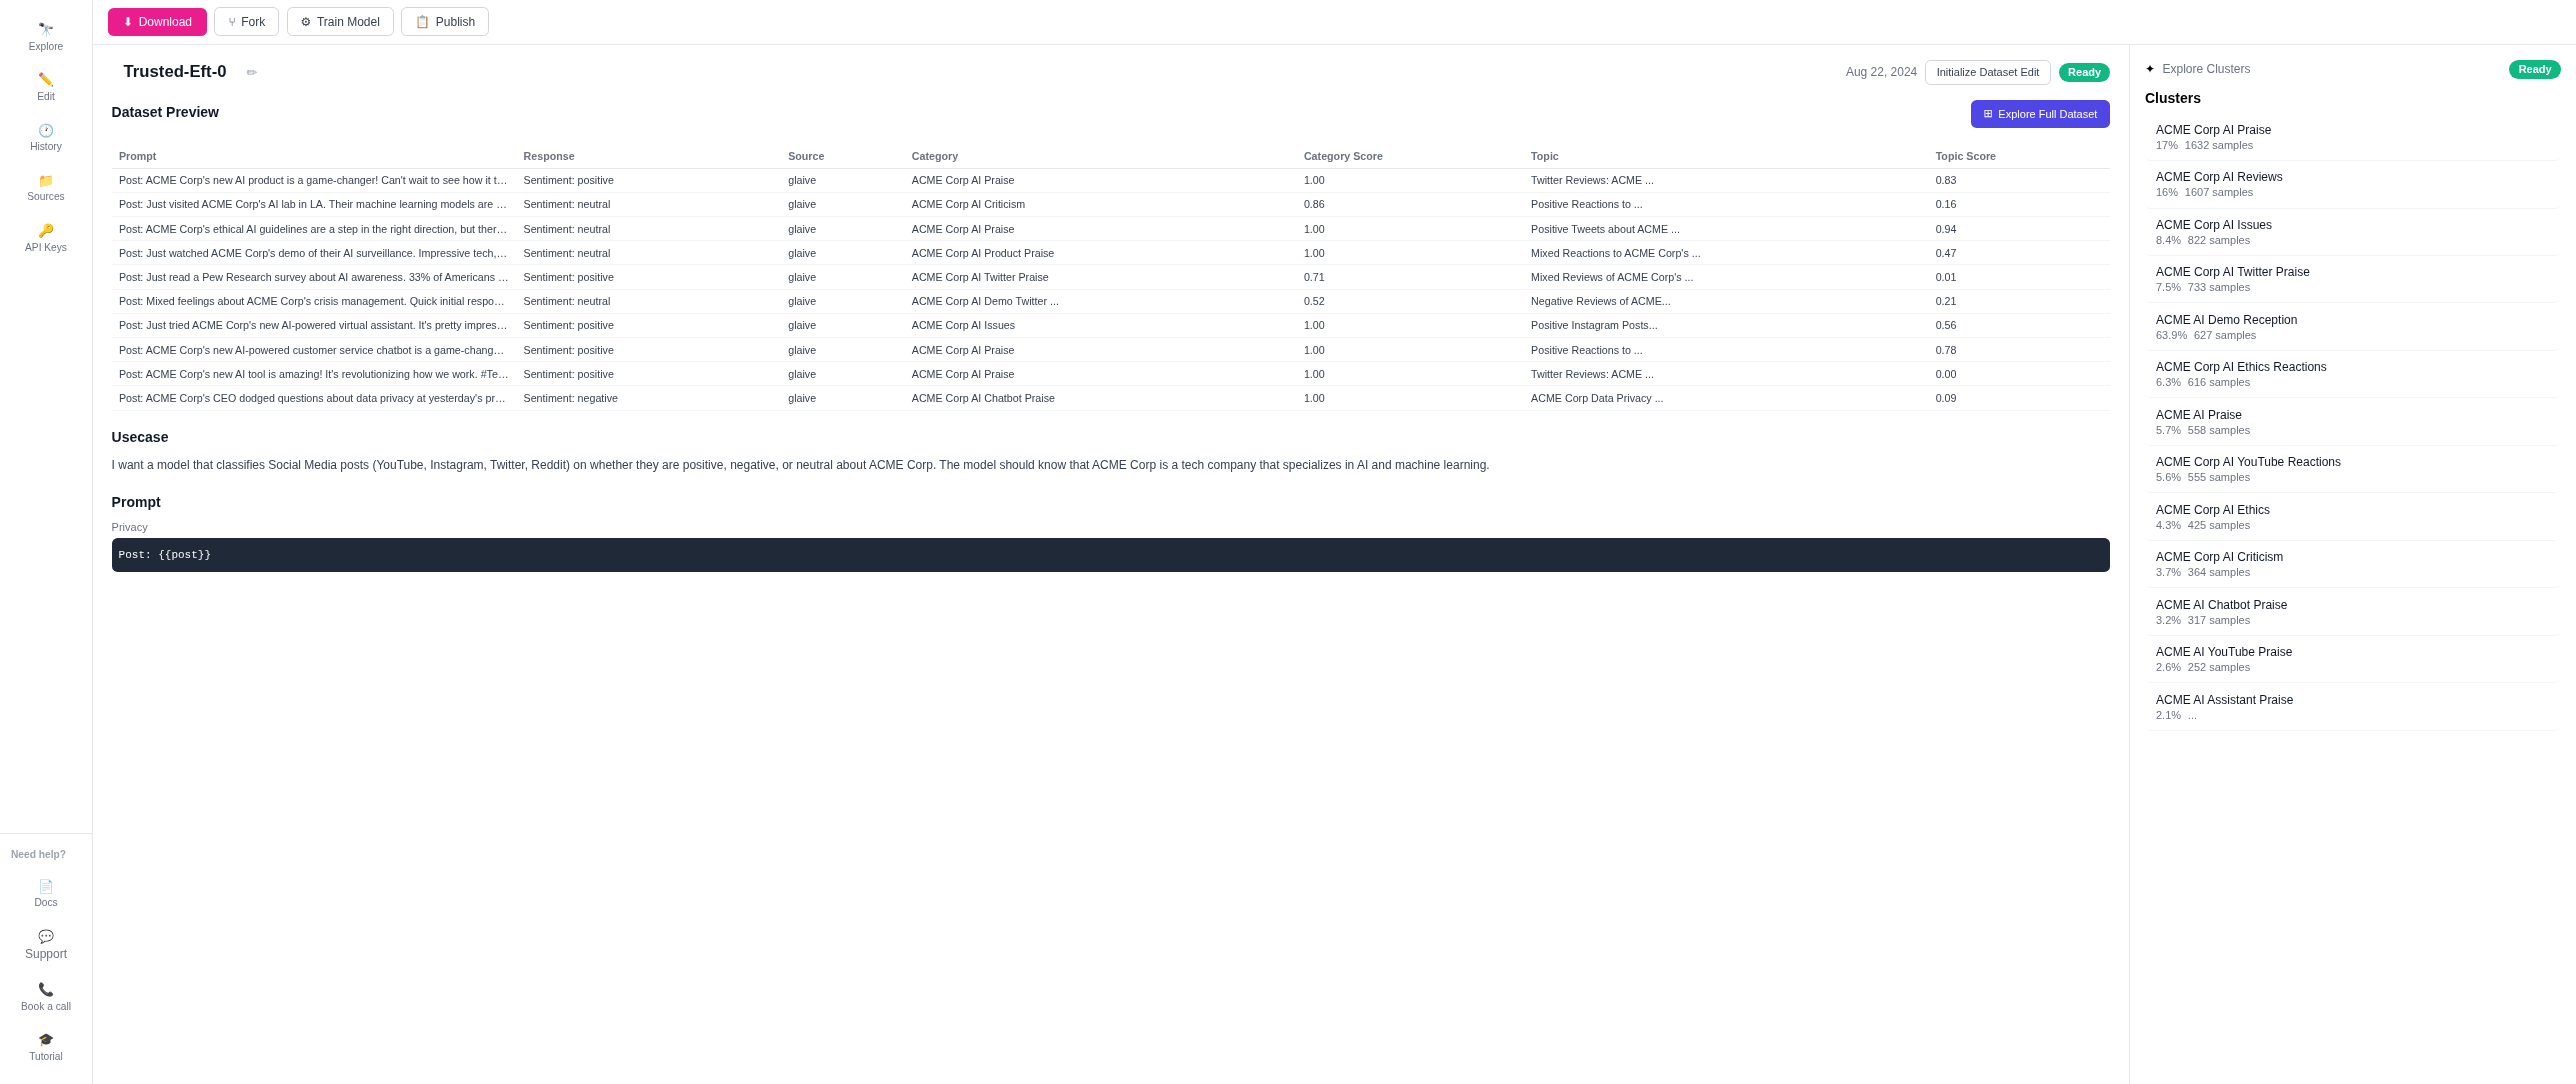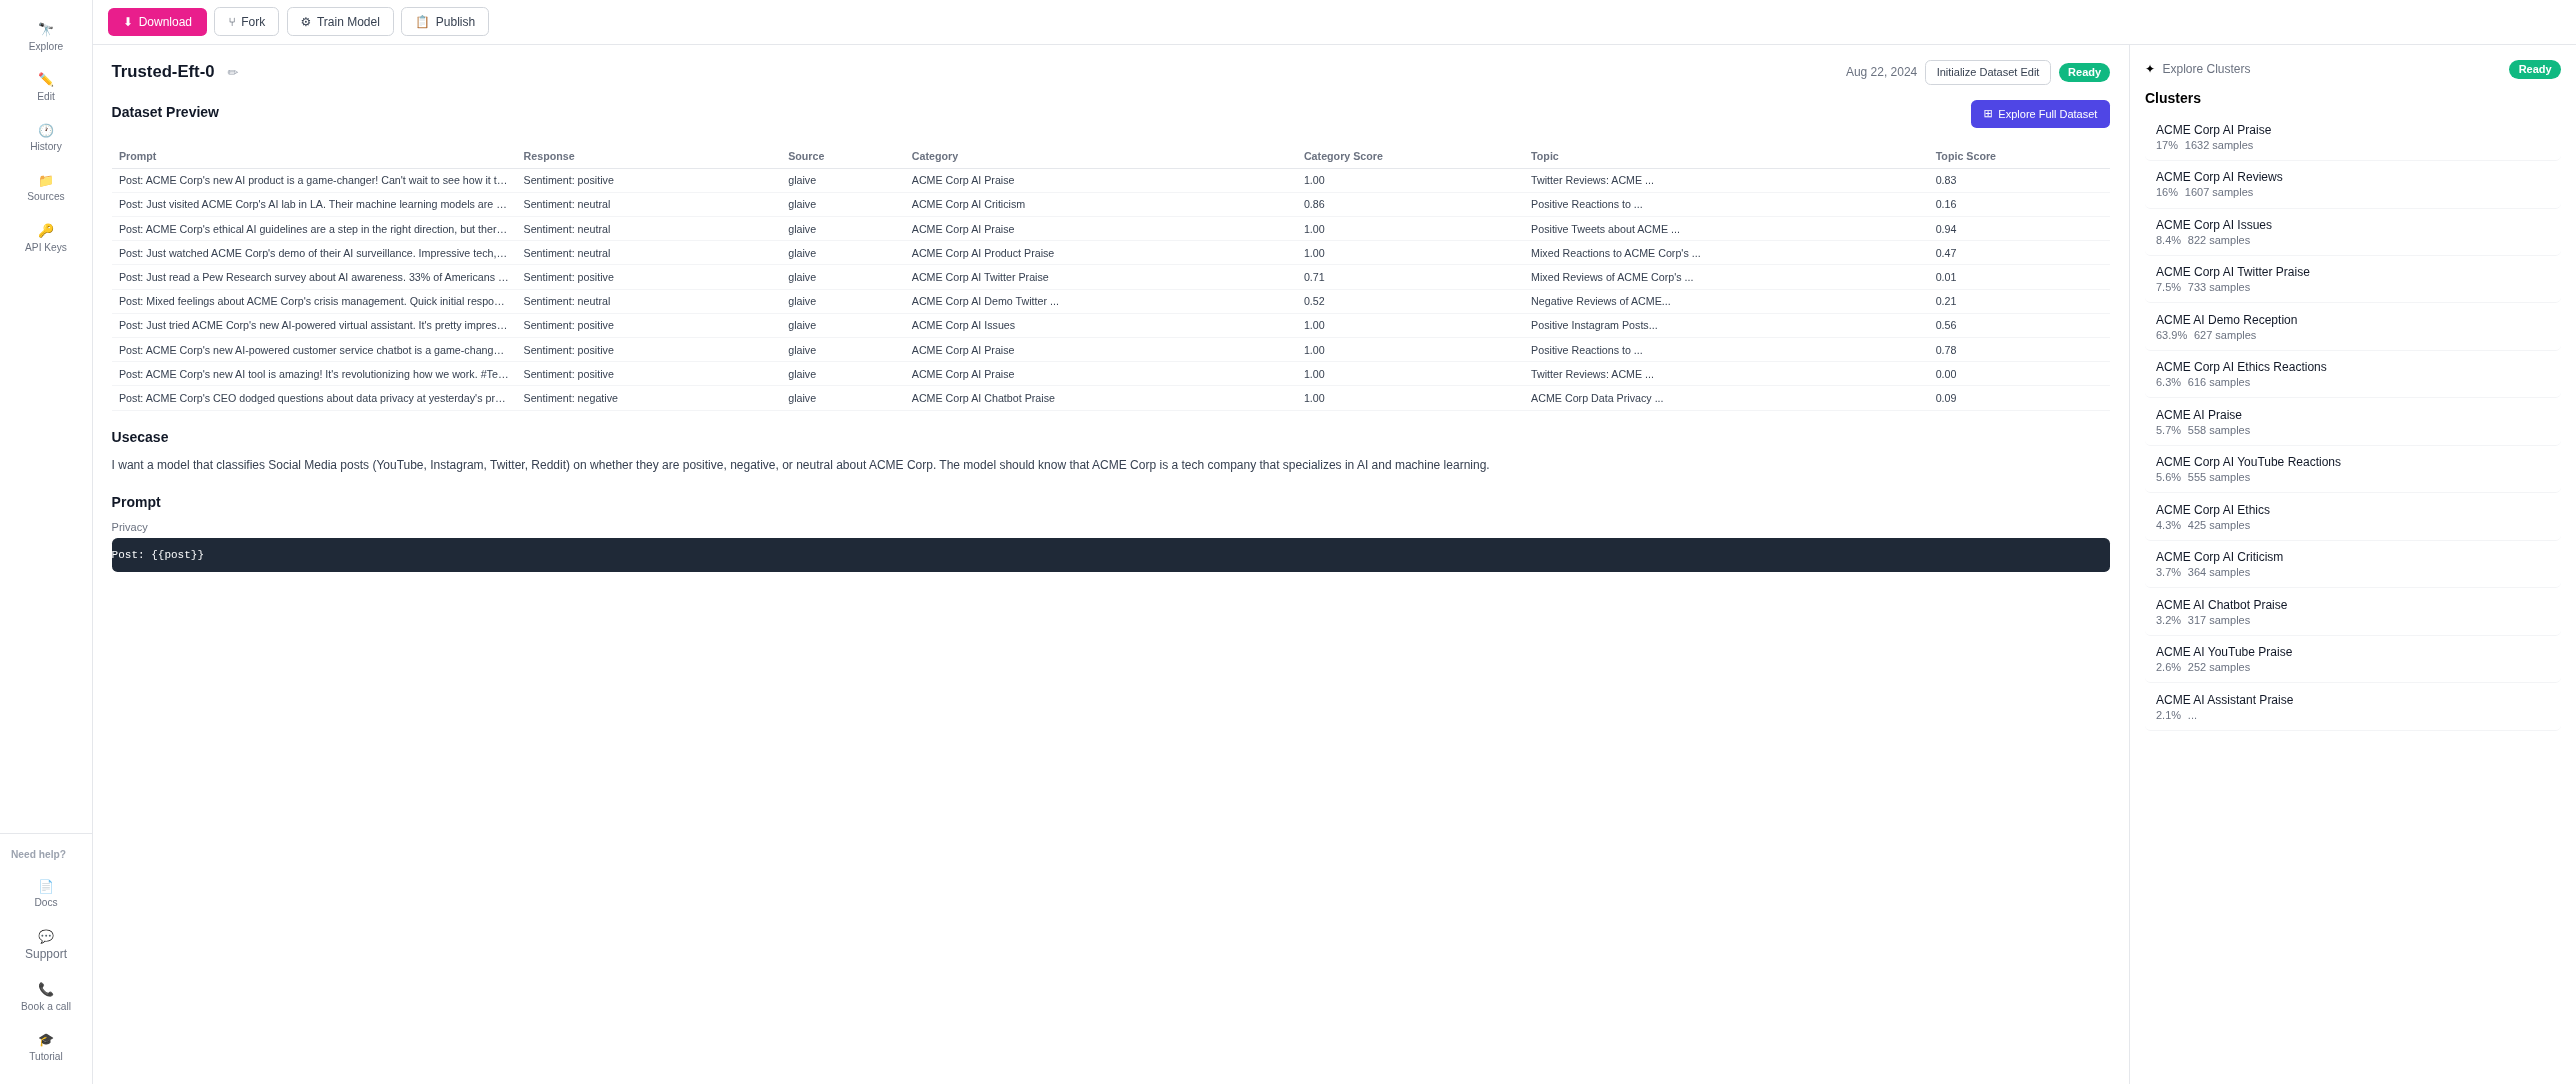--- a/index.html
+++ b/index.html
@@ -103,21 +103,22 @@
     
     .dataset-header {
       display: flex;
       align-items: center;
       justify-content: space-between;
       margin-bottom: 15px;
     }
     .dataset-title-row {
       display: flex;
       align-items: center;
-      gap: 13px;
+      gap: 20px;
+      margin-left: 12px;
     }
     .dataset-title {
       font-size: 16.7px;
       font-weight: 600;
       color: #111827;
     }
     .edit-icon { color: #9ca3af; cursor: pointer; font-size: 13px; }
     .date-label { color: #6b7280; font-size: 12px; text-align: right; }
     .header-actions { display: flex; align-items: center; gap: 7.4px; }
     .btn-init-edit {
@@ -192,21 +193,21 @@
     
     .usecase-section { margin-top: 18.6px; }
     .usecase-text { font-size: 12px; color: #374151; line-height: 1.6; margin-top: 5.6px; }
 
     
     .prompt-section { margin-top: 18.6px; }
     .template-label { font-size: 11px; color: #6b7280; margin: 5.6px 0 5.6px; }
     .code-block {
       background: #1f2937;
       color: #f9fafb;
-      padding: 11px 0;
+      padding: 11px 7px;
       border-radius: 5.6px;
       font-family: 'Courier New', monospace;
       font-size: 11px;
     }
 
     
     .clusters-panel {
       width: 446px;
       flex-shrink: 0;
       overflow-y: auto;

